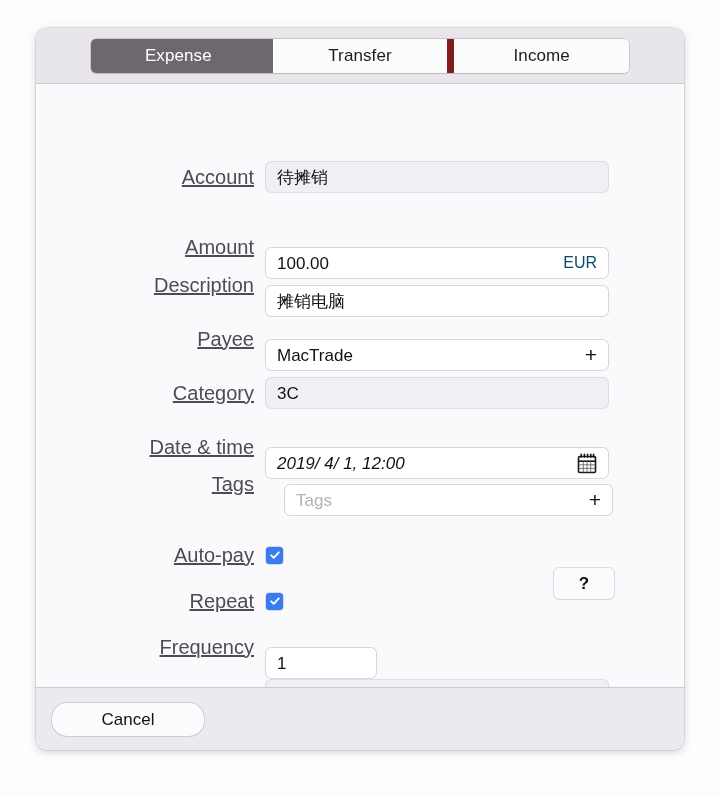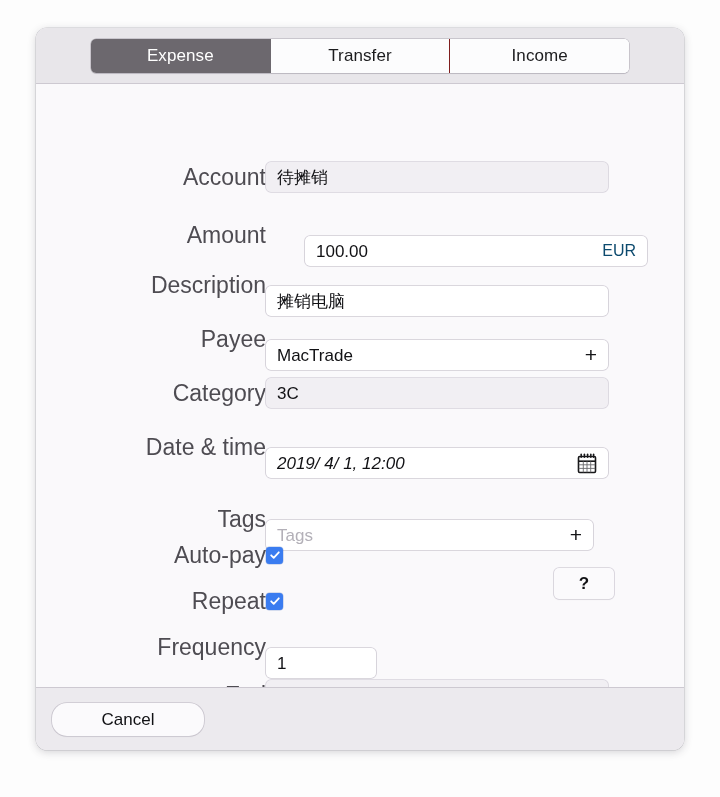--- a/index.html
+++ b/index.html
@@ -46,21 +46,21 @@
     background: #fcfcfd;
   }
   .seg {
     flex: 1;
     display: flex;
     align-items: center;
     justify-content: center;
     font-size: 17px;
     color: #1c1c1e;
     background: #fcfcfd;
-    border-right: 1px solid #7f1d1d;
+    border-right: 7px solid #7f1d1d;
     letter-spacing: .1px;
   }
   .seg:last-child { border-right: none; }
   .seg.active {
     background: #6c686e;
     color: #ffffff;
     border-right-color: #6c686e;
   }
 
   
@@ -74,24 +74,26 @@
     position: absolute;
     left: 0;
     right: 0;
     height: 30px;
     display: flex;
     align-items: center;
   }
   .label {
     width: 230px;      
     text-align: right;
+    padding-right: 12px;
     box-sizing: border-box;
-    font-size: 23px;
+    font-size: 20px;
     color: #4e4c52;
     white-space: nowrap;
+    text-decoration: underline;
   }
 
   .ctrl { position: relative; height: 30px; box-sizing: border-box; }
 
   
   .field {
     background: #ffffff;
     border-radius: 5px;
     box-shadow: 0 0 0 0.8px #cfcbd4;
     display: flex;
@@ -203,21 +205,21 @@
 
   <div class="body">
 
     <div class="row" style="top:78px;">
       <div class="label">Account</div>
       <div class="ctrl popup" style="width:342px;">
         <span class="val">待摊销</span>
       </div>
     </div>
 
-    <div class="row" style="top:136px;gap:39px;">
+    <div class="row" style="top:148px;">
       <div class="label">Amount</div>
       <div class="ctrl field" style="width:342px;">
         <span class="val">100.00</span>
         <span class="suffix">EUR</span>
       </div>
     </div>
 
     <div class="row" style="top:186px;">
       <div class="label">Description</div>
       <div class="ctrl field" style="width:342px;">
@@ -260,21 +262,21 @@
               <line x1="7.4" y1="1.3" x2="7.4" y2="4.3"></line>
               <line x1="10.6" y1="1.3" x2="10.6" y2="4.3"></line>
               <line x1="13.8" y1="1.3" x2="13.8" y2="4.3"></line>
               <line x1="16.6" y1="1.3" x2="16.6" y2="4.3"></line>
             </g>
           </svg>
         </span>
       </div>
     </div>
 
-    <div class="row" style="top:420px;">
+    <div class="row" style="top:385px;gap:19px;">
       <div class="label">Tags</div>
       <div class="ctrl field" style="width:327px;">
         <span class="val placeholder">Tags</span>
         <span class="plus">+</span>
       </div>
     </div>
 
     <div class="row" style="top:456px;">
       <div class="label">Auto-pay</div>
       <div class="ctrl" style="width:30px; display:flex; align-items:center;">

